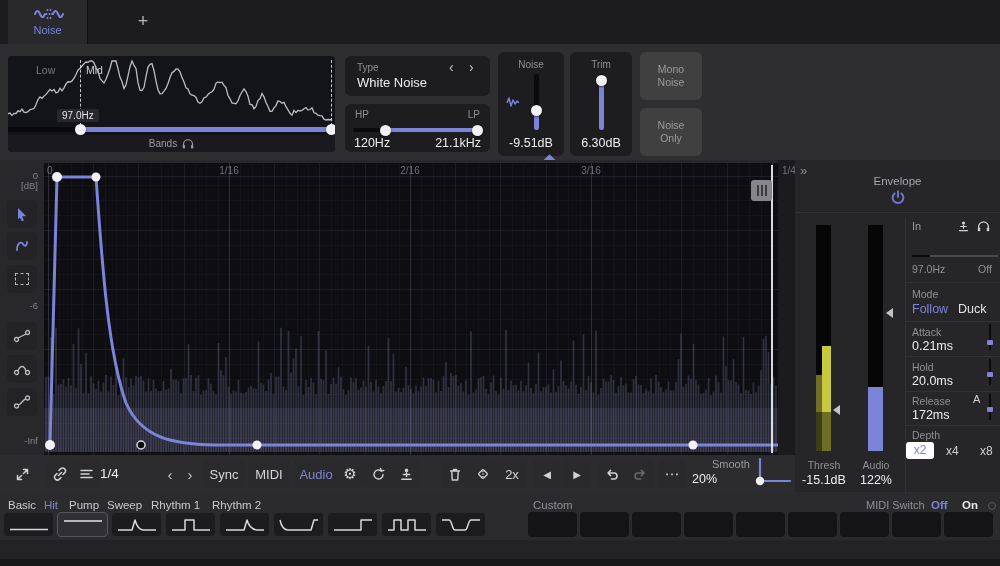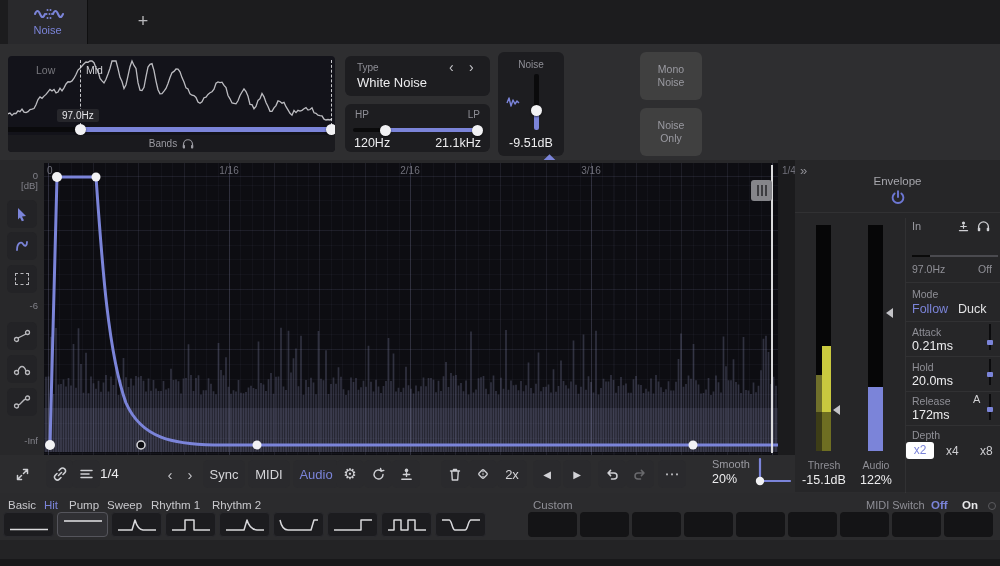--- a/index.html
+++ b/index.html
@@ -139,20 +139,27 @@
         <path d="M1,7 L3,2 L5,10 L7,4 L9,8 L11,5 L13,7" stroke="#7b84d9" stroke-width="1.4" fill="none" stroke-linejoin="round"></path>
       </svg>
       <div class="vwell" style="left:36px;top:22px;height:56px"></div>
       <div class="vfill" style="left:36px;top:58px;height:20px"></div>
       <div class="knob" style="left:33px;top:53px"></div>
       <span class="abs val" style="left:0;right:0;top:84px">-9.51dB</span>
     </div>
 
     <div class="abs" style="left:545px;top:112px;width:9px;height:9px;background:#7b84d9;transform:rotate(45deg)"></div>
 
+    <div class="vpanel" style="left:570px;top:8px;width:62px;height:104px">
+      <span class="abs lbl" style="left:0;right:0;top:7px">Trim</span>
+      <div class="vwell" style="left:29px;top:22px;height:56px"></div>
+      <div class="vfill" style="left:29px;top:28px;height:50px"></div>
+      <div class="knob" style="left:26px;top:23px"></div>
+      <span class="abs val" style="left:0;right:0;top:84px">6.30dB</span>
+    </div>
 
     <div class="sqbtn" style="top:8px">Mono Noise</div>
     <div class="sqbtn" style="top:64px">Noise Only</div>
 
   </div>
 
   <div class="mainrow">
     <div class="gutter"></div>
 
     <div class="toolbtn" style="top:40px">
@@ -289,21 +296,21 @@
   <div class="tbtn" style="left:626px">
     <svg width="16" height="14" viewBox="0 0 16 14" style="opacity:.38">
       <path d="M12,6 h-6 a3,3 0 0 0 0,6 h2.5 M12,6 l-2.6,-2.6 M12,6 l-2.6,2.6" stroke="#cfd0d4" stroke-width="1.5" fill="none" stroke-linecap="round" stroke-linejoin="round"></path>
     </svg>
   </div>
   <div class="tbtn" style="left:658px;font-size:15px">
       <span>⋯</span>
     </div>
 
   <span class="abs" style="left:712px;top:458px;color:#9a9aa1;font-size:11px">Smooth</span>
-  <span class="abs" style="left:712px;top:472px;color:#ededef;font-size:12.5px">20%</span>
+  <span class="abs" style="left:692px;top:472px;color:#ededef;font-size:12.5px">20%</span>
   <svg class="abs" style="left:752px;top:456px" width="42" height="32" viewBox="0 0 42 32">
     <path d="M8,3 V25 M8,25 H38" stroke="#7b84d9" stroke-width="2.2" fill="none" stroke-linecap="round"></path>
     <circle cx="8" cy="25" r="4.2" fill="#f2f2f4"></circle>
   </svg>
 
   <div class="rpanel">
     <span class="abs" style="left:5px;top:3px;color:#8f8f96;font-size:13px">»</span>
     <div class="abs" style="left:0;top:15px;width:205px;text-align:center;color:#a6a6ac;font-size:11.5px">Envelope</div>
     <svg class="abs" style="left:94px;top:29px" width="18" height="18" viewBox="0 0 18 18">
       <path d="M9,2.2 V8" stroke="#6d77d4" stroke-width="1.9" stroke-linecap="round"></path>

